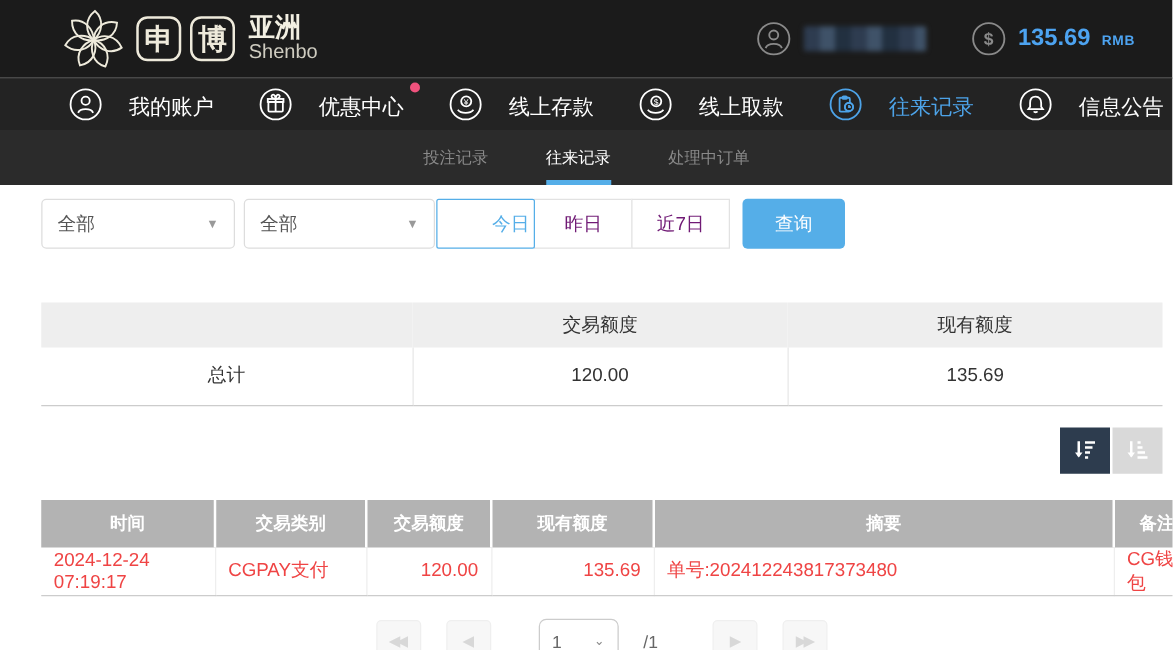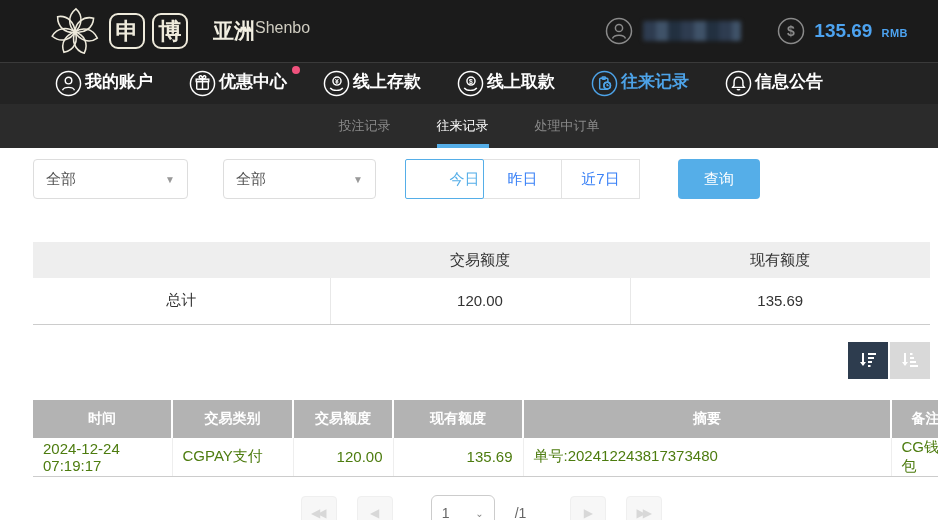--- a/index.html
+++ b/index.html
@@ -7,66 +7,66 @@
               font-family:"Liberation Sans","DejaVu Sans",sans-serif; }
 
   
   .topbar { height:62px; background:#1b1b1b; display:flex; align-items:center;
             justify-content:space-between; padding:0 30px 0 48px; }
   .logo { display:flex; align-items:center; gap:7px; color:#eeeadb; }
   .logo-flower { width:54px; height:56px; }
   .logo-box { width:36px; height:36px; border:2px solid #eeeadb; border-radius:9px;
               display:flex; align-items:center; justify-content:center;
               font-size:23px; font-weight:bold; }
-  .logo-right { display:flex; line-height:1.05; margin-left:18px; }
+  .logo-right { display:flex; flex-direction:column; line-height:1.05; margin-left:4px; }
   .logo-region { font-size:21px; font-weight:bold; color:#f2efe2; }
   .logo-sub { font-size:16px; color:#cfccc0; }
 
   .top-right { display:flex; align-items:center; gap:14px; }
   .userwrap { display:flex; align-items:center; gap:10px; margin-right:22px; }
   .redacted { width:98px; height:20px; border-radius:2px; filter:blur(2px);
      background:repeating-linear-gradient(90deg,#2e3c50 0 13px,#3f5possible possible68 0,#3f5268 13px 25px,#223040 25px 38px); }
   .balance { display:flex; align-items:center; gap:9px; color:#4da3f0; }
   .balance-amt { font-size:19px; font-weight:bold; }
   .balance-cur { font-size:11px; font-weight:bold; letter-spacing:.5px; margin-top:3px; }
   .circle-ic { color:#8a8a8a; }
 
   
   .mainnav { height:42px; background:#232323; border-top:1px solid #3a3a3a;
              display:flex; align-items:center; padding-left:55px; gap:36px; }
-  .nav-item { display:flex; align-items:flex-start; gap:3px; color:#fff;
-              font-size:17px; cursor:pointer; position:relative;font-weight:bold; }
+  .nav-item { display:flex; align-items:flex-end; gap:21px; color:#fff;
+              font-size:17px; cursor:pointer; position:relative; }
   .nav-item.active { color:#4da3e8; }
   .nav-item svg { display:block; }
   .nav-badge { position:absolute; top:-4px; right:-13px; width:8px; height:8px;
                border-radius:50%; background:#f0527d; }
 
   
   .subtabs { height:44px; background:#2b2b2b; display:flex; justify-content:center;
              gap:46px; }
   .subtab { height:100%; display:flex; align-items:center; color:#8a8a8a;
             font-size:13px; border-bottom:4px solid transparent; padding-top:4px;
             cursor:pointer; }
   .subtab.active { color:#fff; border-bottom-color:#55aee8; }
 
   
   .content { padding:6px 8px 0 33px; }
 
-  .filter-row { display:flex; align-items:center; height:40px; margin-top:5px;gap:28px; }
+  .filter-row { display:flex; align-items:center; height:40px; margin-top:5px; }
   .sel { width:155px; height:40px; border:1px solid #ddd; border-radius:4px;
          display:flex; align-items:center; justify-content:space-between;
          padding:0 12px; color:#555; font-size:15px; background:#fff; cursor:pointer; }
   .sel .caret { color:#999; font-size:10px; }
   .sel2 { width:153px; margin-left:7px; }
   .dateinput { width:230px; height:40px; border:1px solid #ddd; border-radius:4px;
                margin-left:22px; display:flex; align-items:center; gap:9px;
                padding:0 12px; color:#a9a9a9; font-size:15px; cursor:pointer; }
   .quickgroup { display:flex; margin-left:2px; }
   .qbtn { width:79px; height:40px; background:#fff; border:1px solid #e2e2e2;
-          color:#3b82f6; font-size:15px; display:flex; align-items:center;
+          color:#701a75; font-size:15px; display:flex; align-items:center;
           justify-content:center; margin-left:-1px; cursor:pointer; }
   .qbtn.active { border-color:#55aee8; color:#55aee8; position:relative; z-index:1;
                  border-radius:2px;padding-left:40px; }
   .querybtn { width:82px; height:40px; margin-left:10px; background:#55aee8;
               color:#fff; font-size:15px; border:none; border-radius:4px; cursor:pointer; }
 
   
   .sumtable { width:897px; margin-top:43px; border-collapse:collapse; table-layout:fixed; }
   .sumtable thead td { background:#eee; height:36px; text-align:center;
                        color:#333; font-size:15px; }
@@ -80,21 +80,21 @@
   .sortbtn { width:40px; height:37px; display:flex; align-items:center;
              justify-content:center; cursor:pointer; }
   .sortbtn.dark { background:#2d3c4e; }
   .sortbtn.light { background:#d9d9d9; }
 
   
   .rectable { width:897px; margin-top:21px; border-collapse:collapse; table-layout:fixed; }
   .rectable thead td { background:#b3b3b3; color:#fff; font-size:14px; font-weight:bold;
                        height:38px; text-align:center; border-right:2px solid #fff; }
   .rectable thead td:last-child { border-right:none; }
-  .rectable tbody td { height:39px; font-size:15px; color:#4d7c0f;
+  .rectable tbody td { height:39px; font-size:15px; color:#ef4444;
                        border-bottom:1px solid #ccc; border-right:1px solid #eee;
                        padding:0 10px; }
   .rectable tbody td:last-child { border-right:none; }
   .r-c1{width:139px;} .r-c2{width:121px;} .r-c3{width:100px;text-align:right;}
   .r-c4{width:130px;text-align:right;} .r-c5{width:368px;} .r-c6{width:68px;}
 
   
   .pager { display:flex; align-items:center; justify-content:center; gap:20px;
            margin-top:18px; }
   .pgbtn { width:36px; height:34px; background:#f7f7f7; border:1px solid #efefef;

